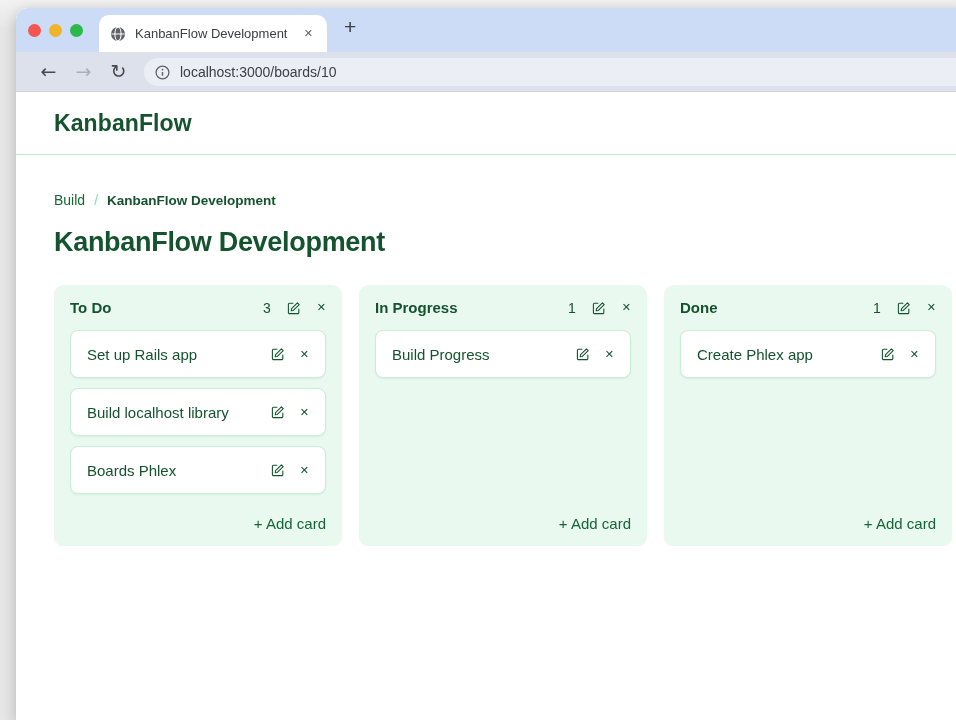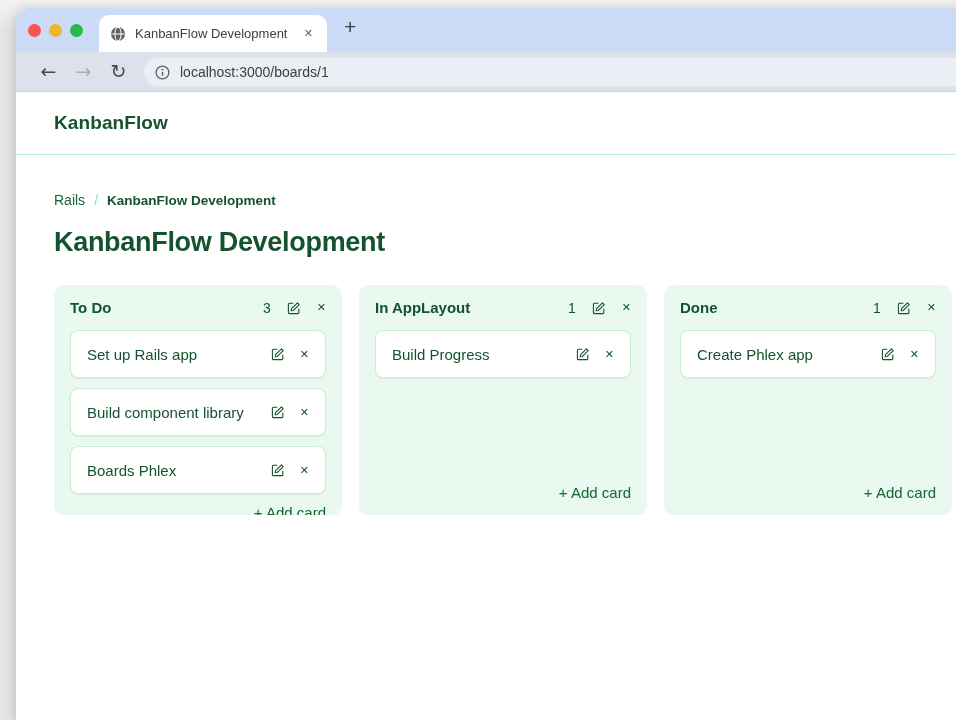--- a/index.html
+++ b/index.html
@@ -43,31 +43,31 @@
     background:#ebeef4; border-radius:14px;
     display:flex; align-items:center; gap:10px; padding-left:11px;
   }
   .url-text { font-size:14px; color:#3c4043; }
   
   .page { background:#fff; height:calc(100% - 85px); }
   .appheader {
     height:63px; border-bottom:1px solid #bbeccd;
     display:flex; align-items:center; padding:0 38px;
   }
-  .brand { font-size:19px; font-weight:bold; color:#14532d; letter-spacing:.1px; }
+  .brand { font-size:23px; font-weight:bold; color:#14532d; letter-spacing:.1px; }
   .content { padding:37px 0 0 38px; }
   .breadcrumb { display:flex; align-items:center; gap:9px; font-size:14px; }
   .crumb-root { color:#166534; text-decoration:none; cursor:pointer; }
   .crumb-sep { color:#8ce3ae; }
   .crumb-current { color:#14532d; font-weight:bold; font-size:13.5px; }
   .page-title { margin-top:19px; font-size:27px; font-weight:bold; color:#14532d; letter-spacing:-.3px; }
   
   .board { display:flex; gap:17px; margin-top:27px; overflow:hidden; width:918px; }
   .column {
-    flex:none; width:288px; height:230px;
+    flex:none; width:288px; height:261px;
     background:#e9f9f0; border-radius:10px;
     padding:14px 16px; display:flex; flex-direction:column;
     box-shadow:0 1px 2px rgba(20,83,45,.05);
   }
   .col-header { display:flex; align-items:center; justify-content:space-between; margin-bottom:14px; }
   .col-title { font-size:15px; font-weight:bold; color:#14532d; }
   .col-actions { display:flex; align-items:center; gap:16px; }
   .col-count { font-size:14px; color:#14532d; }
   .icon-btn { display:flex; align-items:center; cursor:pointer; background:none; border:none; padding:0; }
   .x-btn { font-size:11px; color:#14532d; cursor:pointer; background:none; border:none; padding:0; line-height:1; }
@@ -112,32 +112,32 @@
     <span class="nav-ico disabled">→</span>
     <span class="nav-ico">↻</span>
     <div class="urlbar">
       <span style="display:flex;">
         <svg width="15" height="15" viewBox="0 0 15 15">
           <circle cx="7.5" cy="7.5" r="6.4" fill="none" stroke="#5f6368" stroke-width="1.3"></circle>
           <line x1="7.5" y1="7" x2="7.5" y2="10.8" stroke="#5f6368" stroke-width="1.4"></line>
           <circle cx="7.5" cy="4.6" r="0.95" fill="#5f6368"></circle>
         </svg>
       </span>
-      <span class="url-text">localhost:3000/boards/1</span>
+      <span class="url-text">localhost:3000/boards/10</span>
     </div>
   </div>
 
   <div class="page">
     <div class="appheader">
       <span class="brand">KanbanFlow</span>
     </div>
 
     <div class="content">
       <div class="breadcrumb">
-        <a class="crumb-root">Rails</a>
+        <a class="crumb-root">Build</a>
         <span class="crumb-sep">/</span>
         <span class="crumb-current">KanbanFlow Development</span>
       </div>
 
       <h1 class="page-title">KanbanFlow Development</h1>
 
       <div class="board">
 
   <div class="column">
     <div class="col-header">
@@ -161,21 +161,21 @@
         <svg width="14" height="14" viewBox="0 0 18 18" fill="none" stroke="#14532d" stroke-width="1.4" stroke-linecap="round" stroke-linejoin="round">
           <path d="M13.4 2.3 L15.7 4.6 L8.2 12.1 L5.4 12.6 L5.9 9.8 Z"></path>
           <path d="M15.2 10.4 V14.7 A1.5 1.5 0 0 1 13.7 16.2 H3.3 A1.5 1.5 0 0 1 1.8 14.7 V4.3 A1.5 1.5 0 0 1 3.3 2.8 H7.6"></path>
         </svg>
       </button>
       <button class="x-btn">✕</button>
     </span>
   </div>
 
   <div class="card">
-    <span class="card-title">Build component library</span>
+    <span class="card-title">Build localhost library</span>
     <span class="card-actions">
       <button class="icon-btn">
         <svg width="14" height="14" viewBox="0 0 18 18" fill="none" stroke="#14532d" stroke-width="1.4" stroke-linecap="round" stroke-linejoin="round">
           <path d="M13.4 2.3 L15.7 4.6 L8.2 12.1 L5.4 12.6 L5.9 9.8 Z"></path>
           <path d="M15.2 10.4 V14.7 A1.5 1.5 0 0 1 13.7 16.2 H3.3 A1.5 1.5 0 0 1 1.8 14.7 V4.3 A1.5 1.5 0 0 1 3.3 2.8 H7.6"></path>
         </svg>
       </button>
       <button class="x-btn">✕</button>
     </span>
   </div>
@@ -191,21 +191,21 @@
       </button>
       <button class="x-btn">✕</button>
     </span>
   </div>
 </div>
     <button class="add-card">+ Add card</button>
   </div>
 
   <div class="column">
     <div class="col-header">
-      <span class="col-title">In AppLayout</span>
+      <span class="col-title">In Progress</span>
       <span class="col-actions">
         <span class="col-count">1</span>
         <button class="icon-btn">
           <svg width="14" height="14" viewBox="0 0 18 18" fill="none" stroke="#14532d" stroke-width="1.4" stroke-linecap="round" stroke-linejoin="round">
             <path d="M13.4 2.3 L15.7 4.6 L8.2 12.1 L5.4 12.6 L5.9 9.8 Z"></path>
             <path d="M15.2 10.4 V14.7 A1.5 1.5 0 0 1 13.7 16.2 H3.3 A1.5 1.5 0 0 1 1.8 14.7 V4.3 A1.5 1.5 0 0 1 3.3 2.8 H7.6"></path>
           </svg>
         </button>
         <button class="x-btn">✕</button>
       </span>

